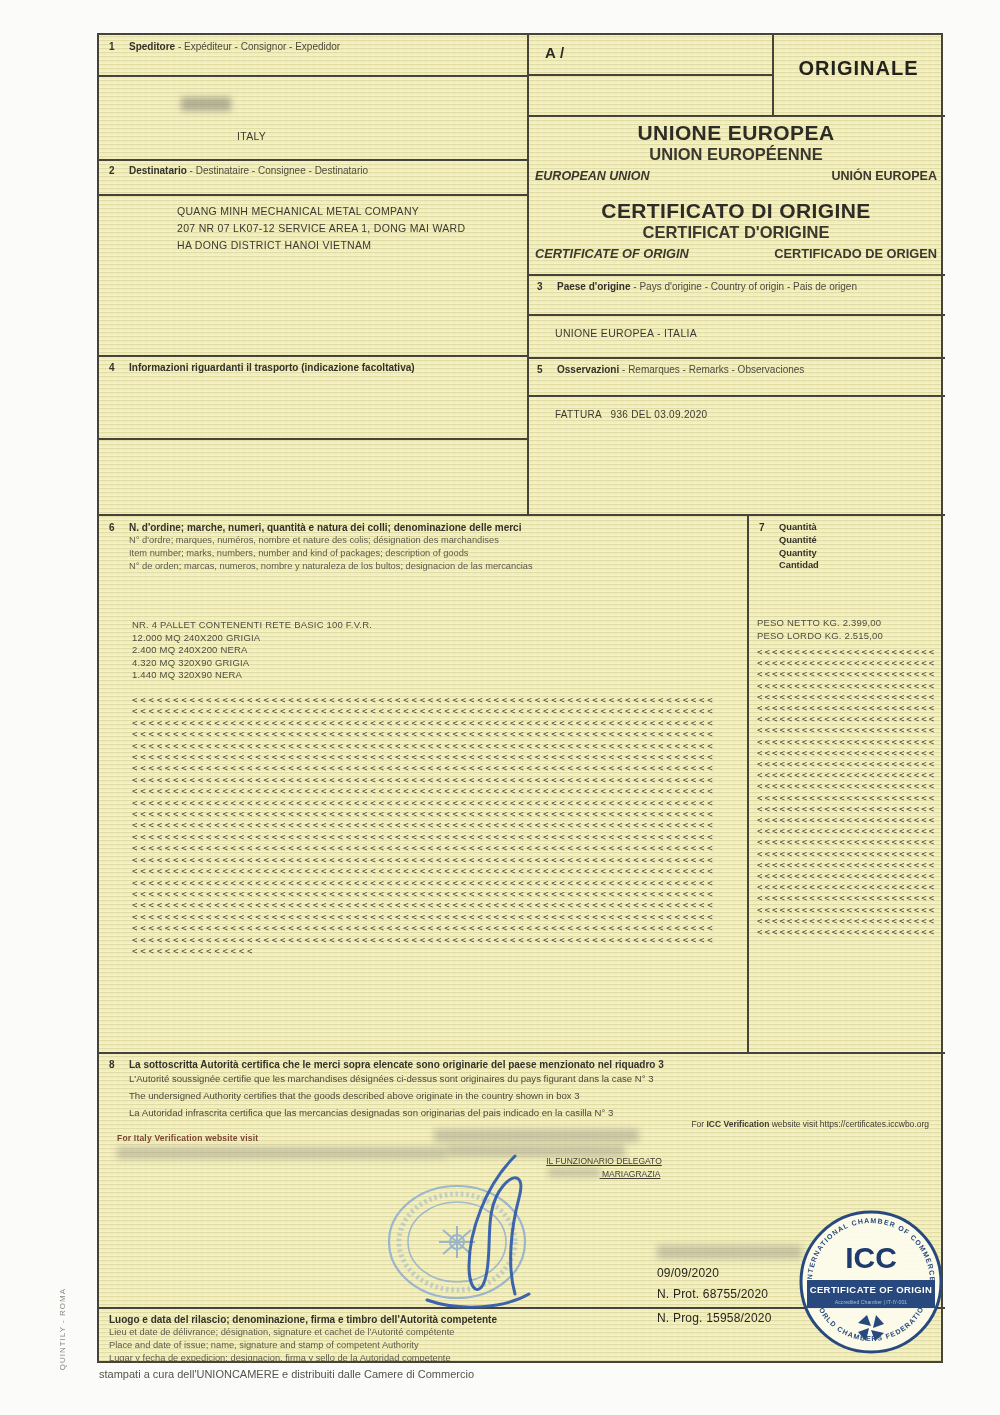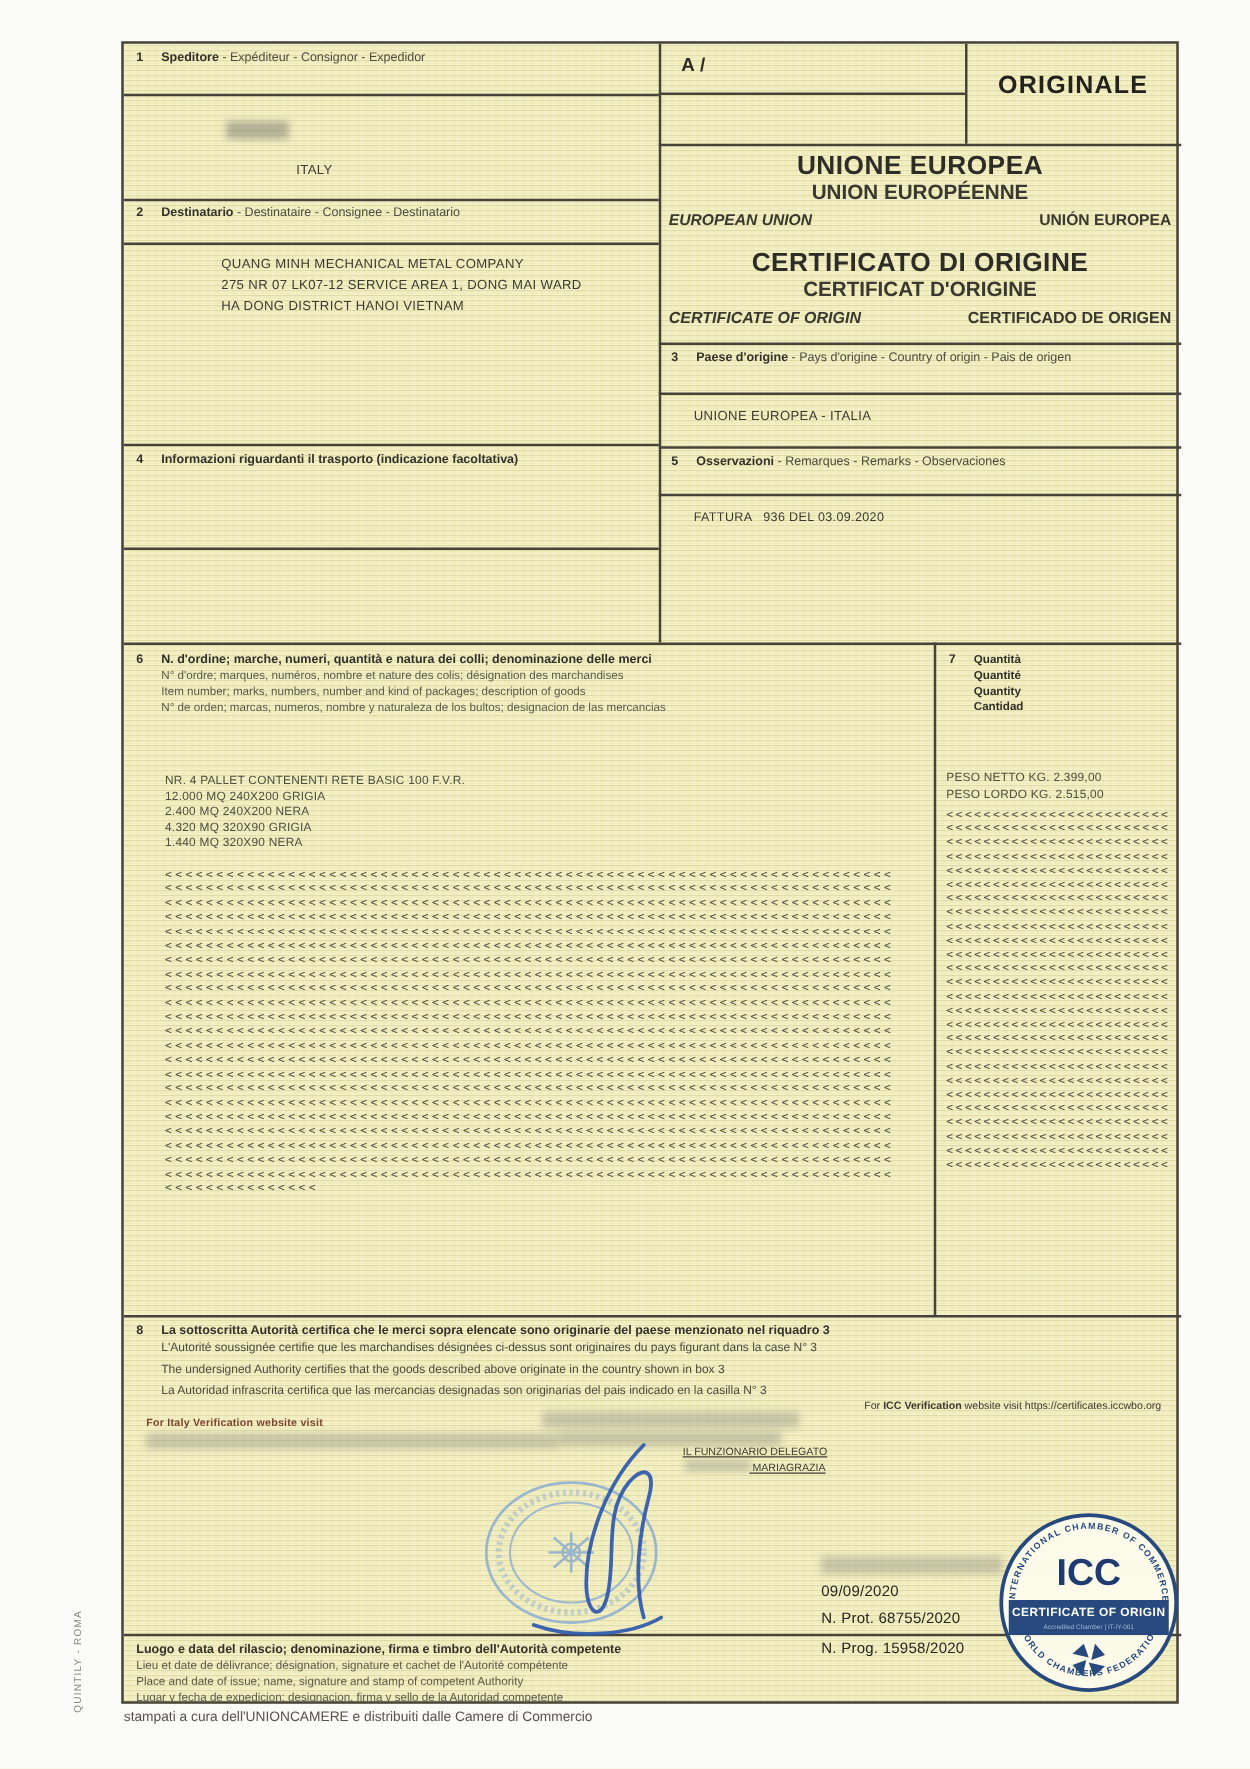--- a/index.html
+++ b/index.html
@@ -66,21 +66,21 @@
 
     <div class="lbl" style="left:10px;top:5px;">
       <span class="num">1</span><span class="bold">Speditore</span><span class="rest"> - Expéditeur - Consignor - Expedidor</span>
     </div>
     <div class="blur" style="left:82px;top:62px;width:50px;height:14px;"></div>
     <div class="val" style="left:138px;top:61px;margin-top:32px;">ITALY</div>
 
     <div class="lbl" style="left:10px;top:129px;">
       <span class="num">2</span><span class="bold">Destinatario</span><span class="rest"> - Destinataire - Consignee - Destinatario</span>
     </div>
-    <div class="val" style="left:38px;top:168px;line-height:1.6;margin-left:40px;"><div>QUANG MINH MECHANICAL METAL COMPANY</div><div>275 NR 07 LK07-12 SERVICE AREA 1, DONG MAI WARD</div><div>HA DONG DISTRICT HANOI VIETNAM</div></div>
+    <div class="val" style="left:38px;top:168px;line-height:1.6;margin-left:40px;"><div>QUANG MINH MECHANICAL METAL COMPANY</div><div>207 NR 07 LK07-12 SERVICE AREA 1, DONG MAI WARD</div><div>HA DONG DISTRICT HANOI VIETNAM</div></div>
 
     <div class="lbl" style="left:10px;top:326px;">
       <span class="num">4</span><span class="bold">Informazioni riguardanti il trasporto (indicazione facoltativa)</span>
     </div>
 
     <div class="val" style="left:446px;top:6px;font-size:15px;font-weight:bold;color:#2c2a24;">A /</div>
     <div class="hline" style="left:428px;top:39px;width:245px;height:1.5px;"></div>
     <div style="position:absolute;left:673px;top:22px;width:173px;text-align:center;font-size:20px;font-weight:bold;letter-spacing:1px;color:#23221d;">ORIGINALE</div>
 
     <div class="bigtitle t21" style="top:86px;">UNIONE EUROPEA</div>

